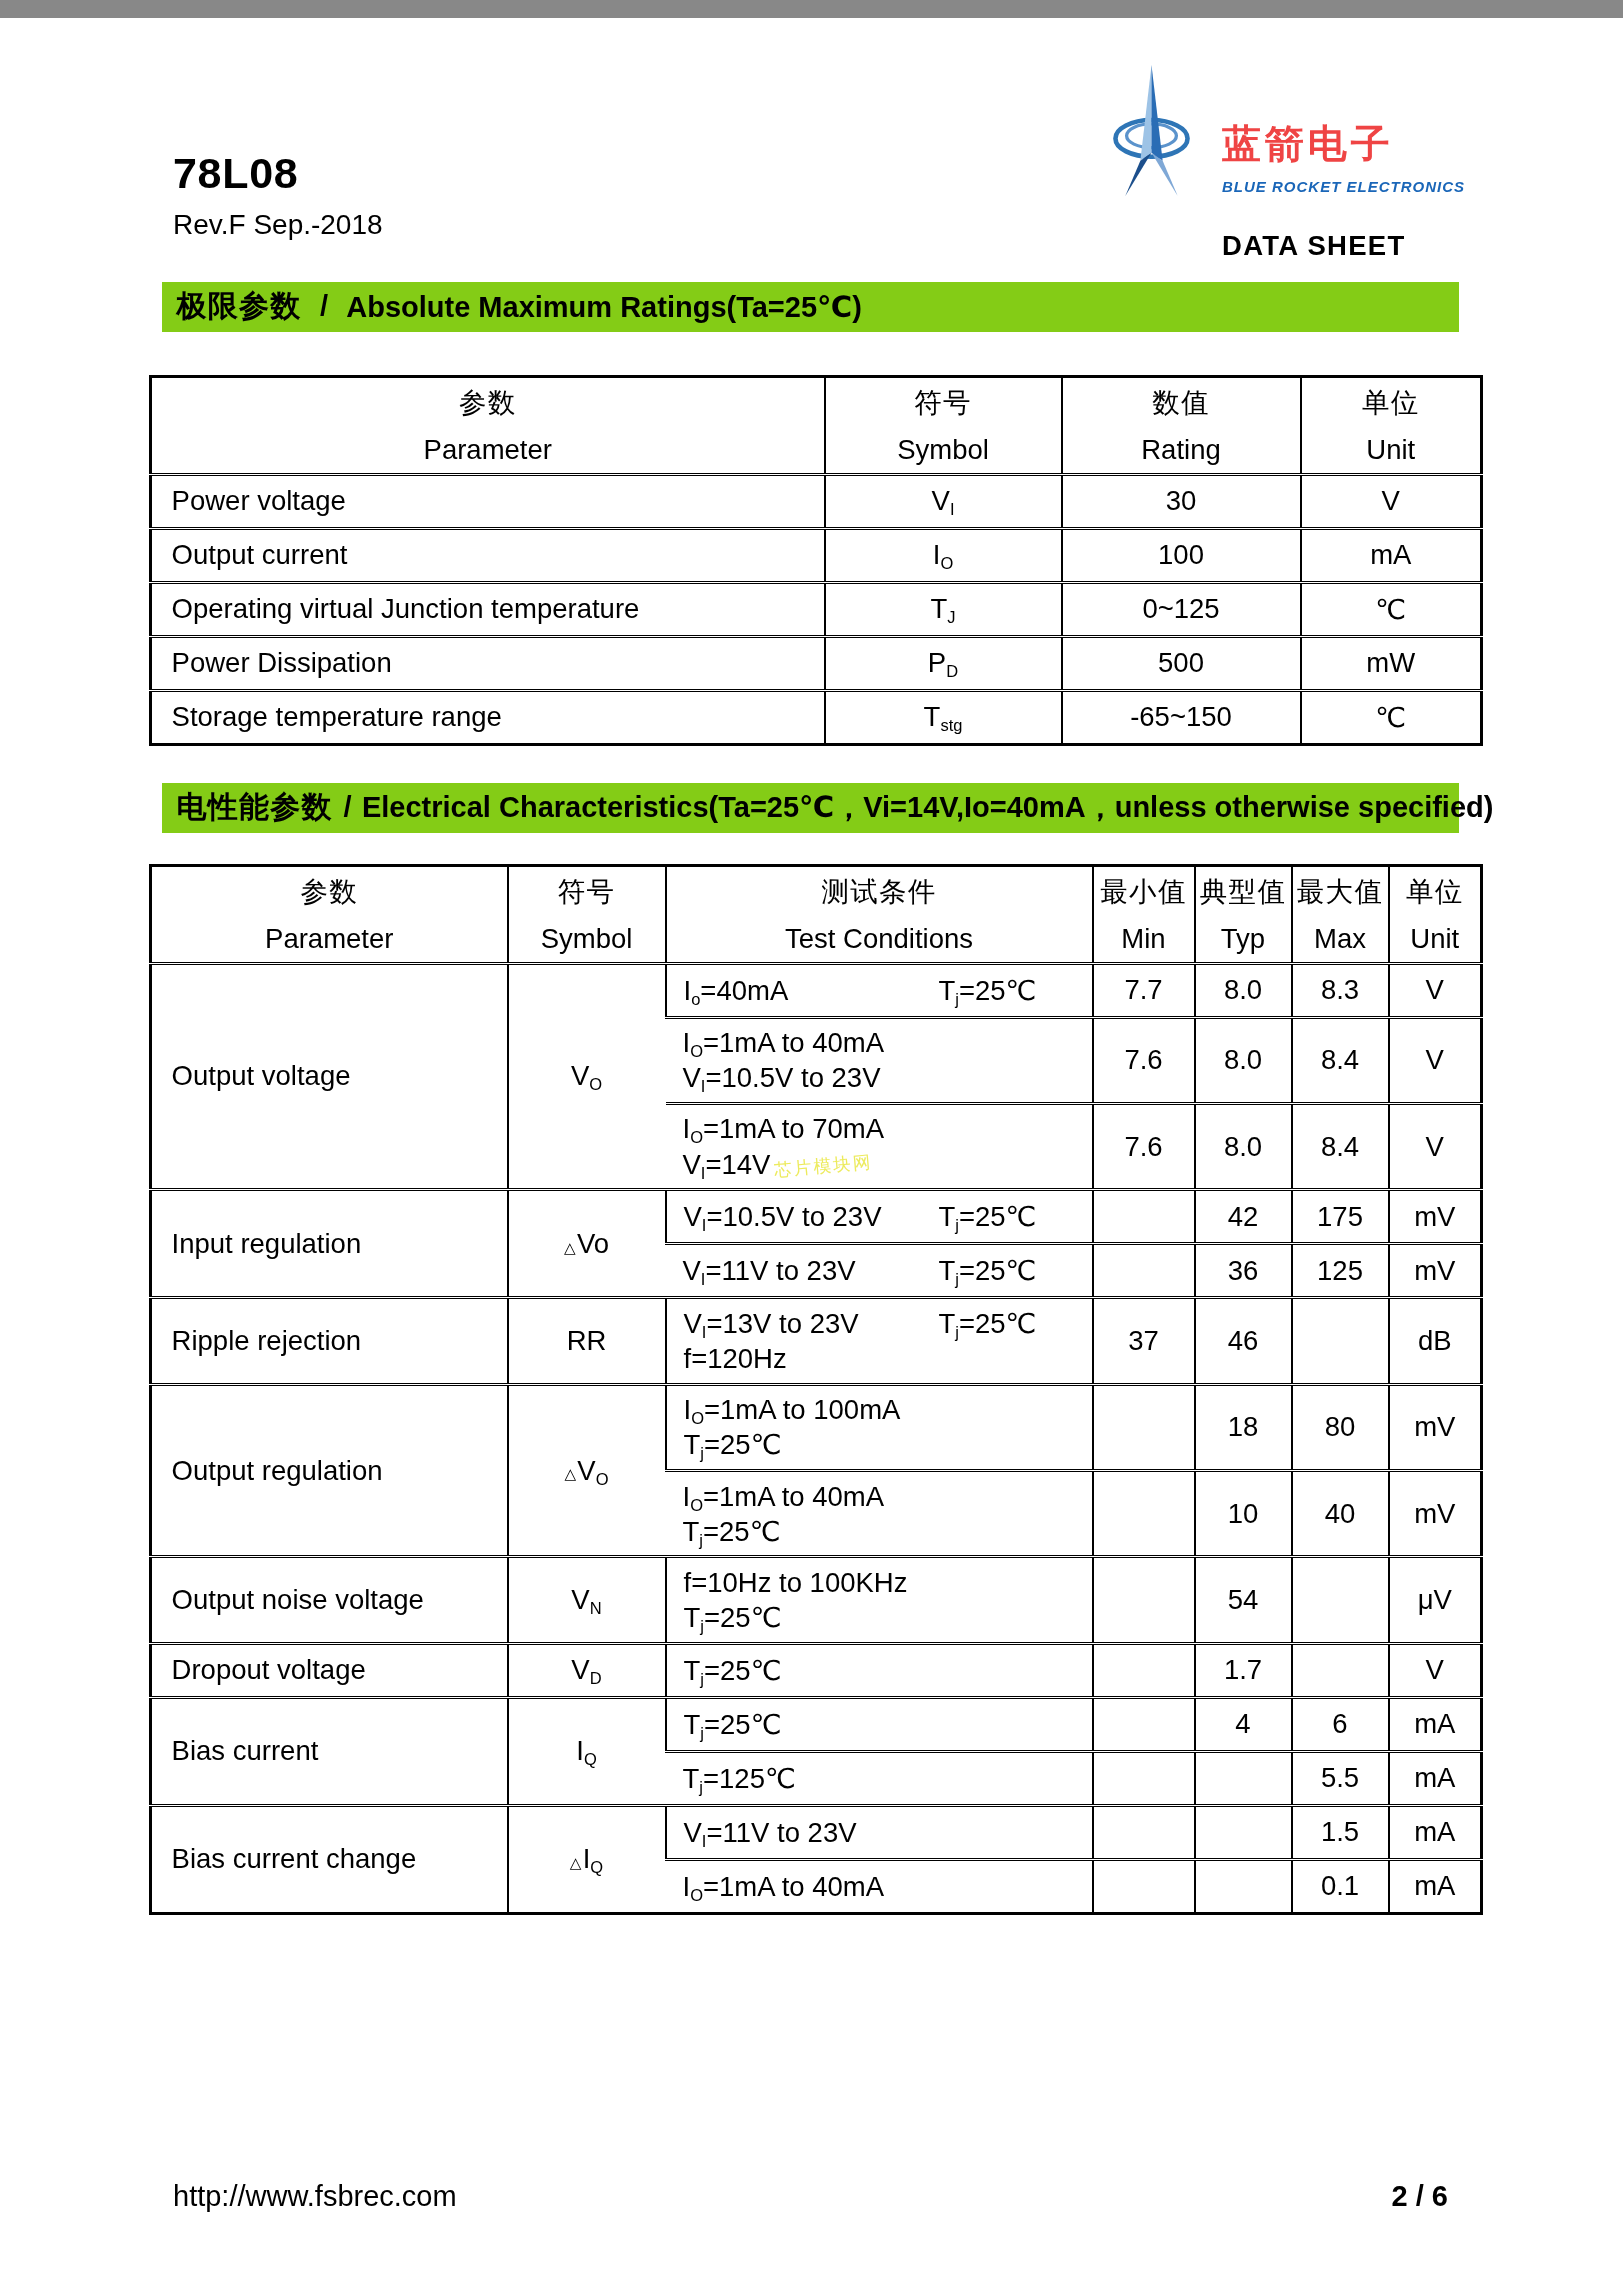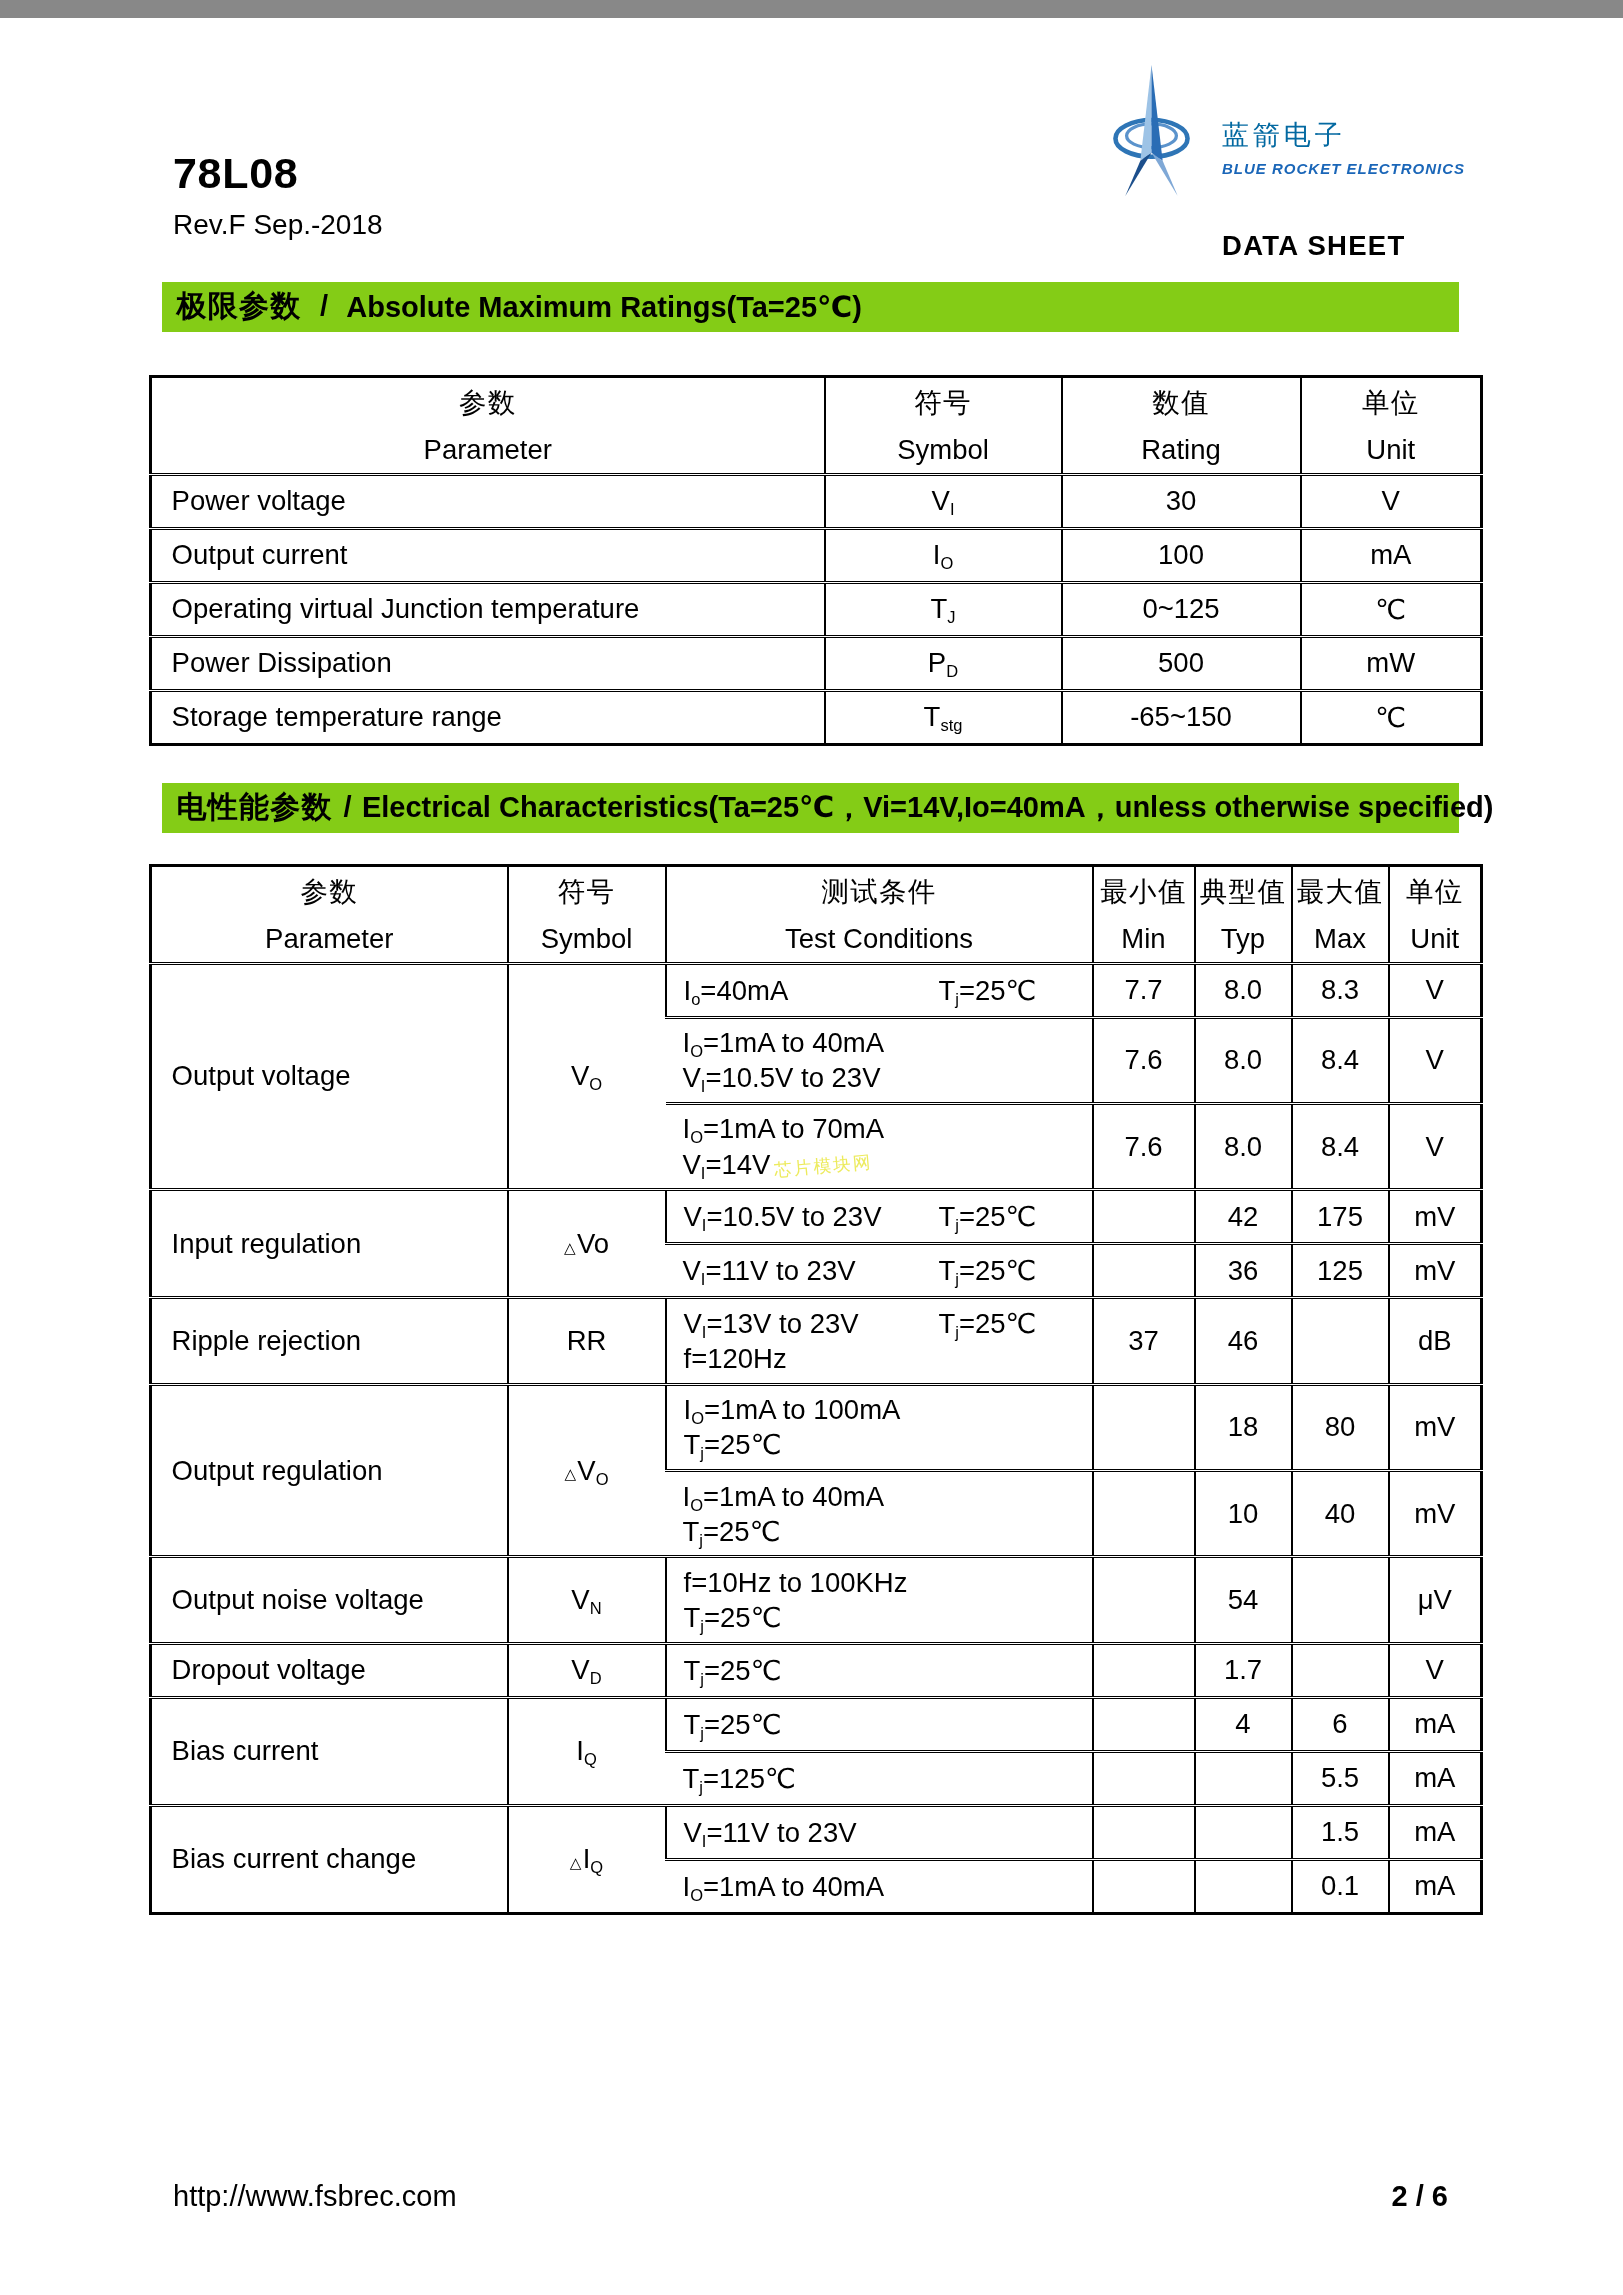--- a/index.html
+++ b/index.html
@@ -12,21 +12,21 @@
   
   .masthead { display:flex; justify-content:space-between; align-items:flex-start;
               padding: 47px 158px 0 173px; }
   .mast-left { padding-top: 84px; }
   .product  { font-size: 43px; font-weight: bold; letter-spacing: 0.7px; }
   .revision { font-size: 28px; margin-top: 10.5px; }
   .logo-wrap { display:flex; flex-direction:column; }
   .logo-row { display:flex; align-items:flex-start; gap: 31px; }
   .logo-star { width: 79px; height: 135px; flex: none; }
   .logo-text { padding-top: 52px; }
-  .logo-zh { font-size: 27px; font-weight: normal; color:#0369a1; letter-spacing: 3.9px; }
+  .logo-zh { font-size: 39px; font-weight: bold; color:#ef4444; letter-spacing: 3.9px; }
   .logo-tag { font-size: 15px; font-weight: bold; font-style: italic; color:#1a66b8;
               letter-spacing: 1px; margin-top: 6.5px; white-space: nowrap; }
   .sheet-label { font-size: 27.5px; font-weight: bold; margin: 30px 0 0 110px; letter-spacing: 1.3px; }
   
   .secbar { width: 1297px; margin: 19.6px 0 0 162px; height: 50px; background:#84cc16;
             display:flex; align-items:center; padding-left: 14.4px; white-space: nowrap; }
   .secbar.second { margin-top: 37px; text-align: right; }
   .sec-zh { font-size: 30px; font-weight: bold; letter-spacing: 1.3px; }
   .sec-sep { font-size: 29px; font-weight: bold; margin: 0 18.3px; }
   .sec-en { font-size: 29px; font-weight: bold; }

